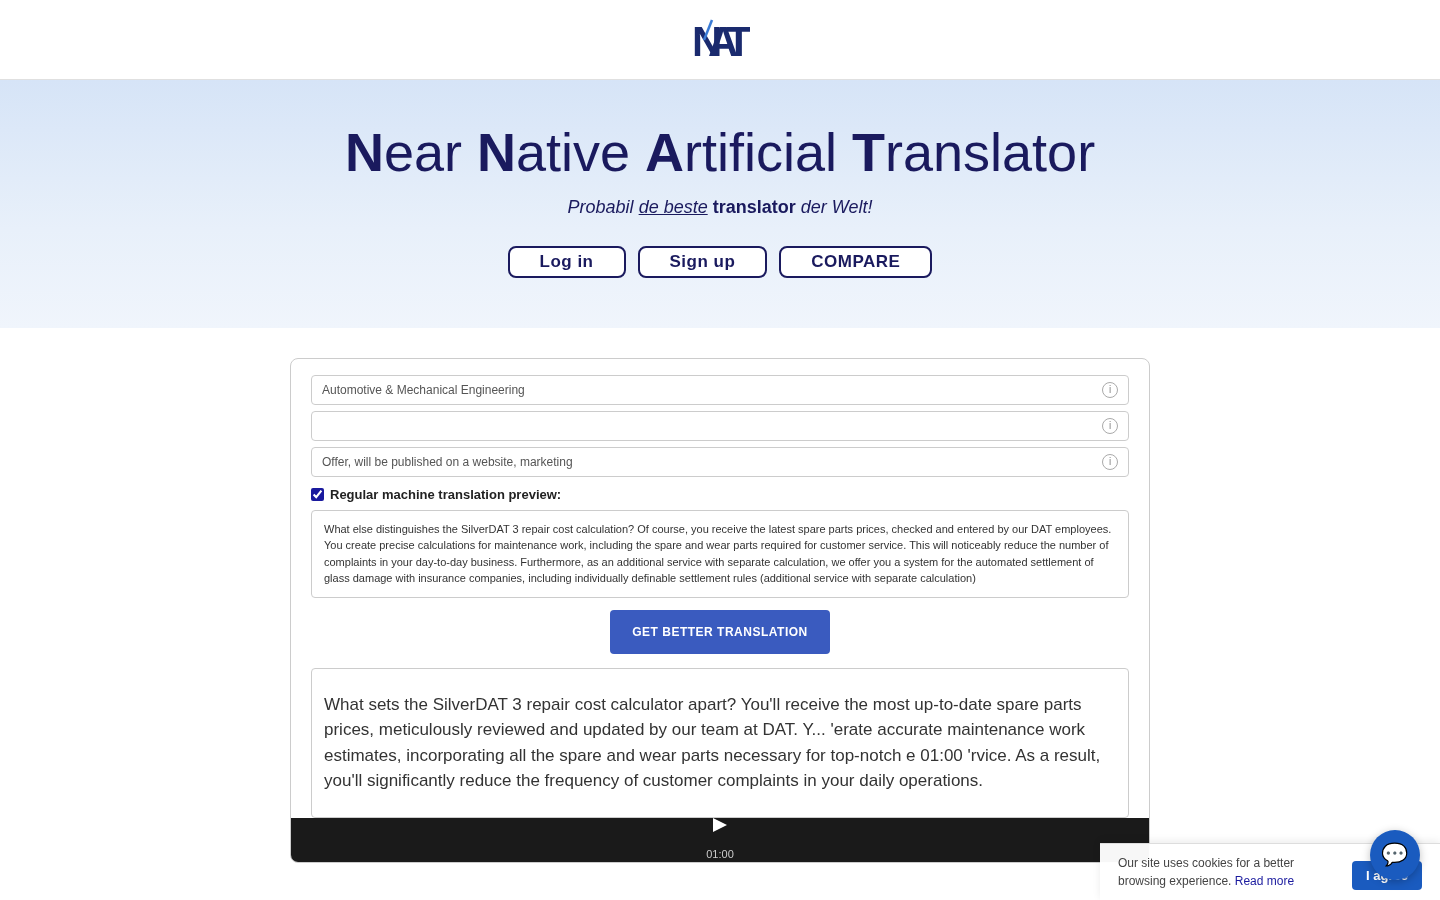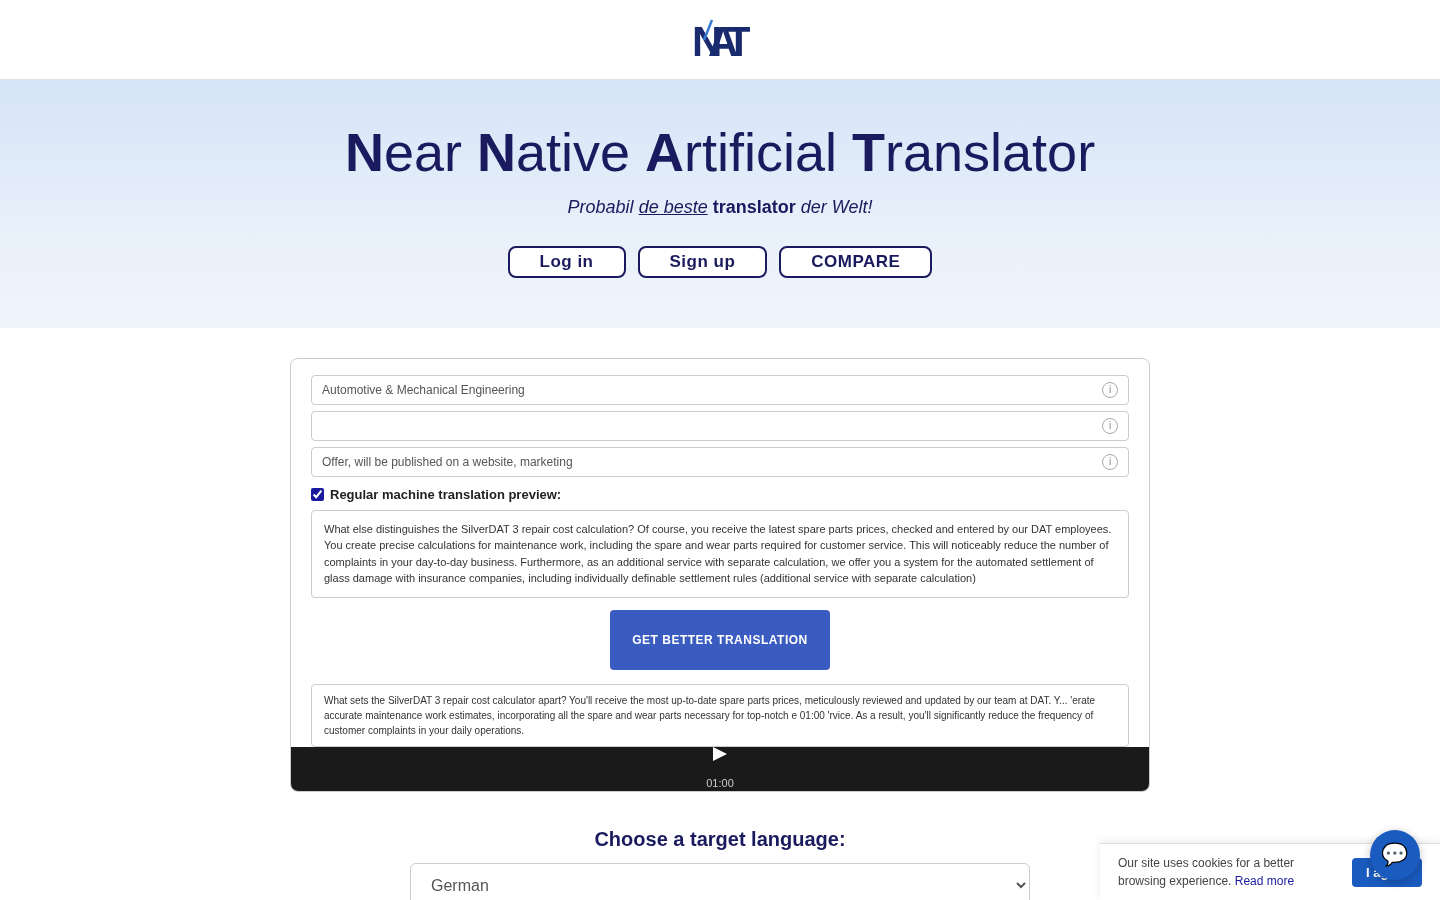--- a/index.html
+++ b/index.html
@@ -135,31 +135,31 @@
       line-height: 1.5;
       margin-bottom: 12px;
     }
     .demo-translate-btn {
       display: block;
       margin: 0 auto 14px;
       background: #3a5bbf;
       color: #fff;
       border: none;
       border-radius: 4px;
-      padding: 23px 22px;
+      padding: 15px 22px;
       font-size: 12px;
       font-weight: bold;
       letter-spacing: 0.5px;
       cursor: pointer;
     }
     .demo-text-block2 {
       border: 1px solid #ccc;
       border-radius: 4px;
-      padding: 8px 12px;
-      font-size: 10px;
+      padding: 23px 12px;
+      font-size: 17px;
       color: #333;
       line-height: 1.5;
       margin-bottom: 0;
     }
 
     
     #video-player {
       background: #1a1a1a;
       display: flex;
       align-items: center;
@@ -248,21 +248,21 @@
     #cookie-bar {
       position: fixed;
       bottom: 0;
       right: 0;
       background: rgba(255,255,255,0.97);
       border-top: 1px solid #ddd;
       padding: 10px 18px;
       font-size: 12px;
       color: #444;
       display: flex;
-      align-items: center;
+      align-items: flex-end;
       gap: 12px;
       box-shadow: 0 -2px 8px rgba(0,0,0,0.08);
       max-width: 340px;
     }
     #cookie-text {
       flex: 1;
       line-height: 1.5;
     }
     #cookie-text a {
       color: #1a1a9e;

